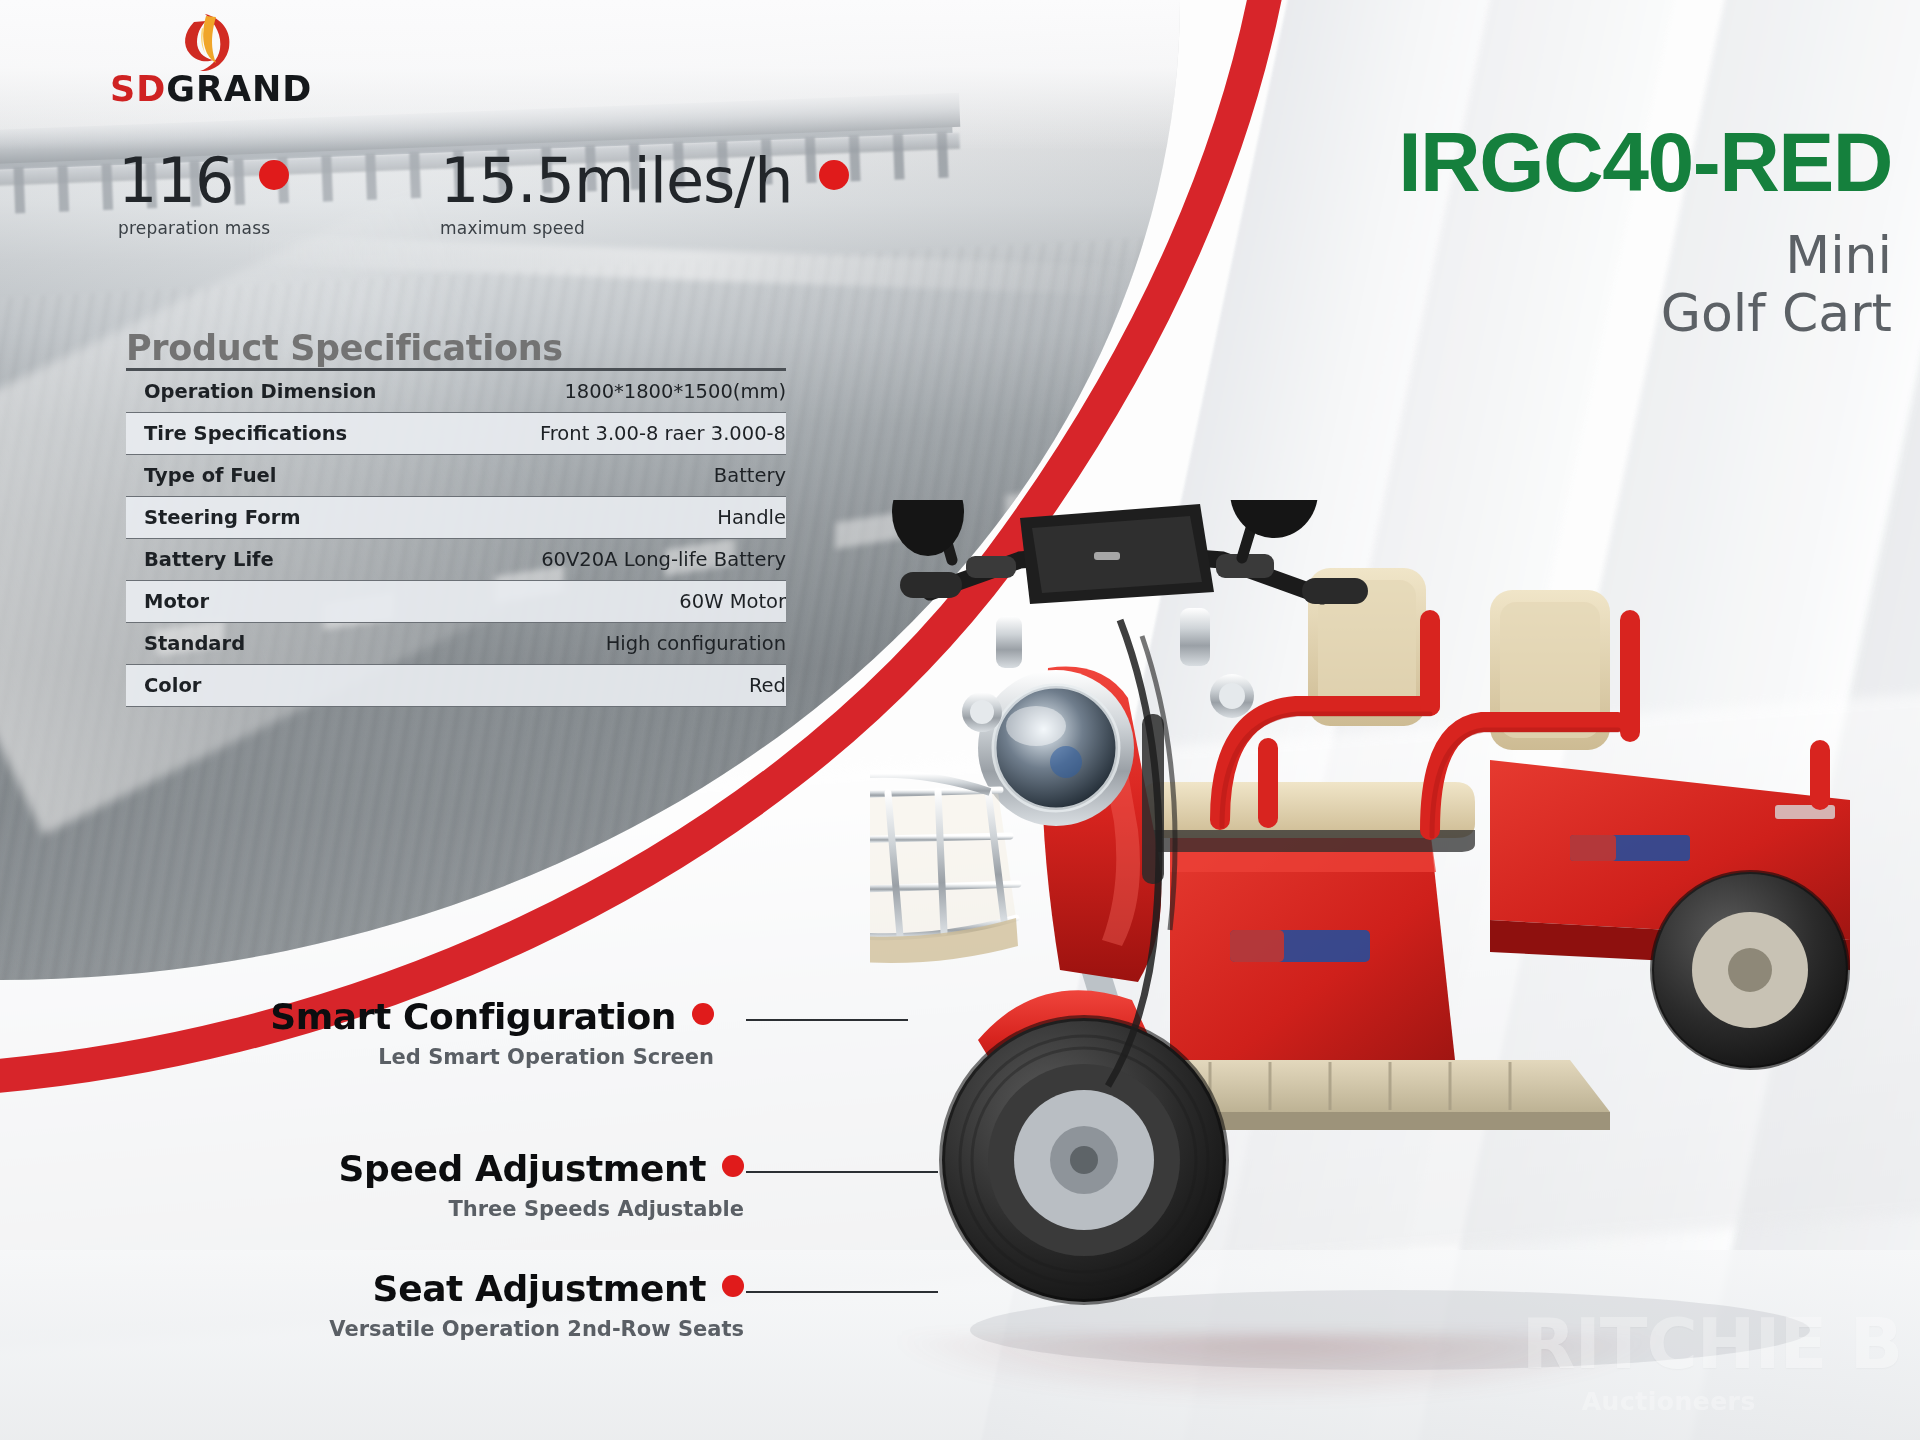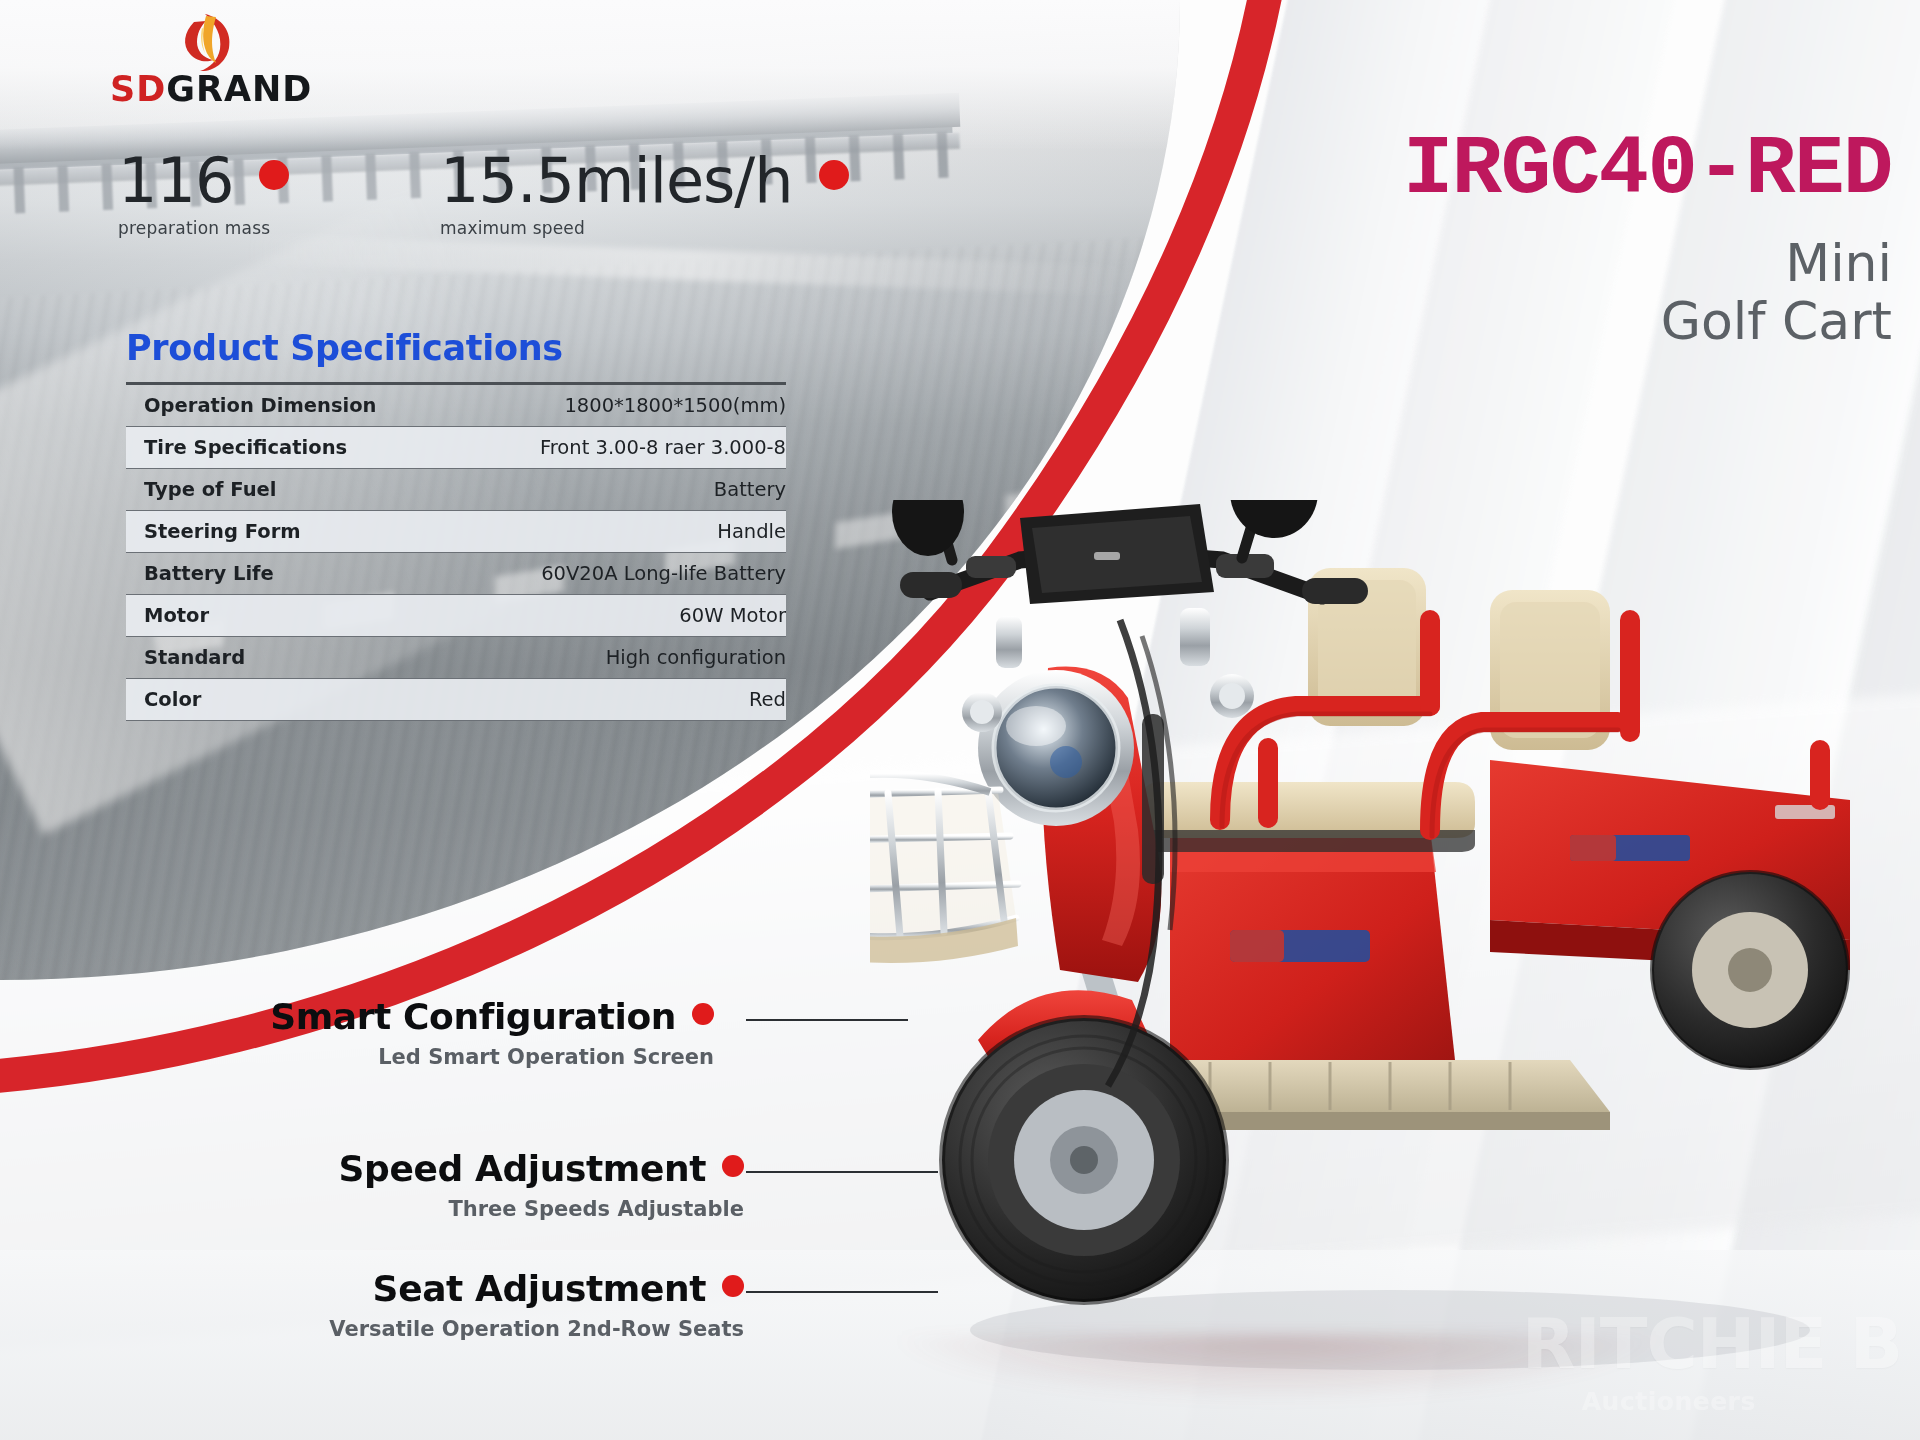--- a/index.html
+++ b/index.html
@@ -131,39 +131,39 @@
   .stat .cap {
     margin-top:6px; font-size:17px; color:#3a4046; letter-spacing:.2px;
     font-family:"DejaVu Sans", sans-serif;
   }
   #stat-mass { left:118px; top:150px; }
   #stat-speed { left:440px; top:150px; }
 
   
   .specs { position:absolute; left:126px; top:328px; width:660px; }
   .specs h2 {
-    font-size:35px; font-weight:800; color:#1d4ed8; letter-spacing:-.3px;
-    margin-bottom:14px; font-family:"DejaVu Sans", sans-serif;
+    font-size:35px; font-weight:800; color:#737373; letter-spacing:-.3px;
+    margin-bottom:0; font-family:"DejaVu Sans", sans-serif;
   }
   .specs .rule { height:3px; background:#4a4f54; width:100%; }
   .specs table { width:100%; border-collapse:collapse; }
   .specs td {
     padding:9px 0 9px 18px; font-size:19.5px; color:#1d2125;
     border-bottom:1.5px solid #6b7076;
     font-family:"DejaVu Sans", sans-serif;
   }
   .specs td.k { font-weight:700; width:385px; }
   .specs td.v { font-weight:400; padding-left:10px;text-align:right; }
   .specs tr.alt td { background:rgba(232,236,240,.92); }
 
   
   .title-block { position:absolute; right:28px; top:120px; text-align:right; }
   .title-block .model {
-    font-size:84px; font-weight:800; color:#be185d; letter-spacing:-1.5px;
-    line-height:1; font-family:Liberation Mono, monospace;margin-top:8px;
+    font-size:84px; font-weight:800; color:#15803d; letter-spacing:-1.5px;
+    line-height:1; font-family:Liberation Sans, sans-serif;
   }
   .title-block .sub {
     margin-top:22px; font-size:52px; font-weight:400; color:#5c6166;
     line-height:1.12; font-family:"DejaVu Sans", sans-serif;
   }
 
   
   .feature { position:absolute; text-align:right; }
   .feature .hd {
     font-size:36px; font-weight:800; color:#0c0d0f; letter-spacing:-.4px;

